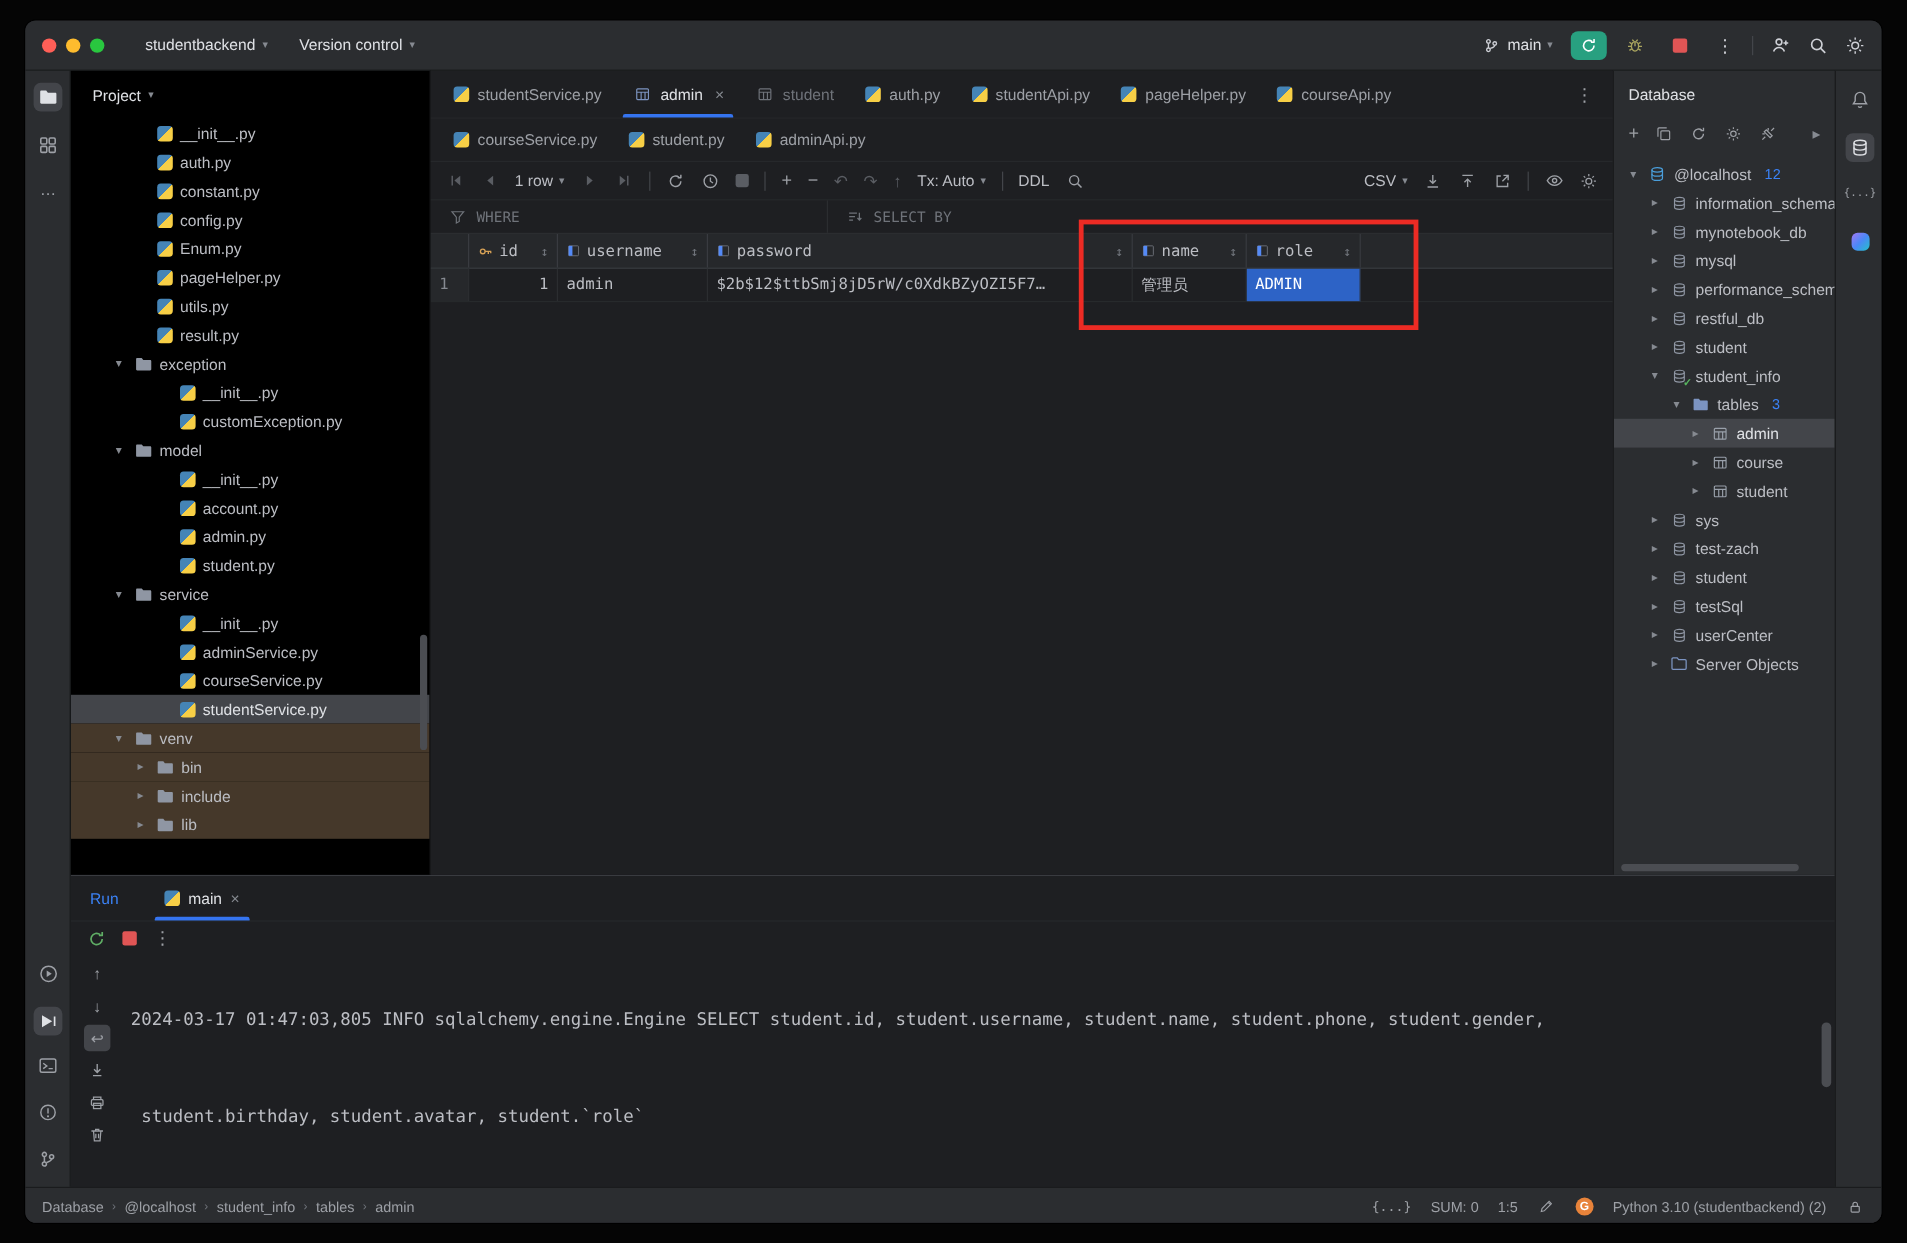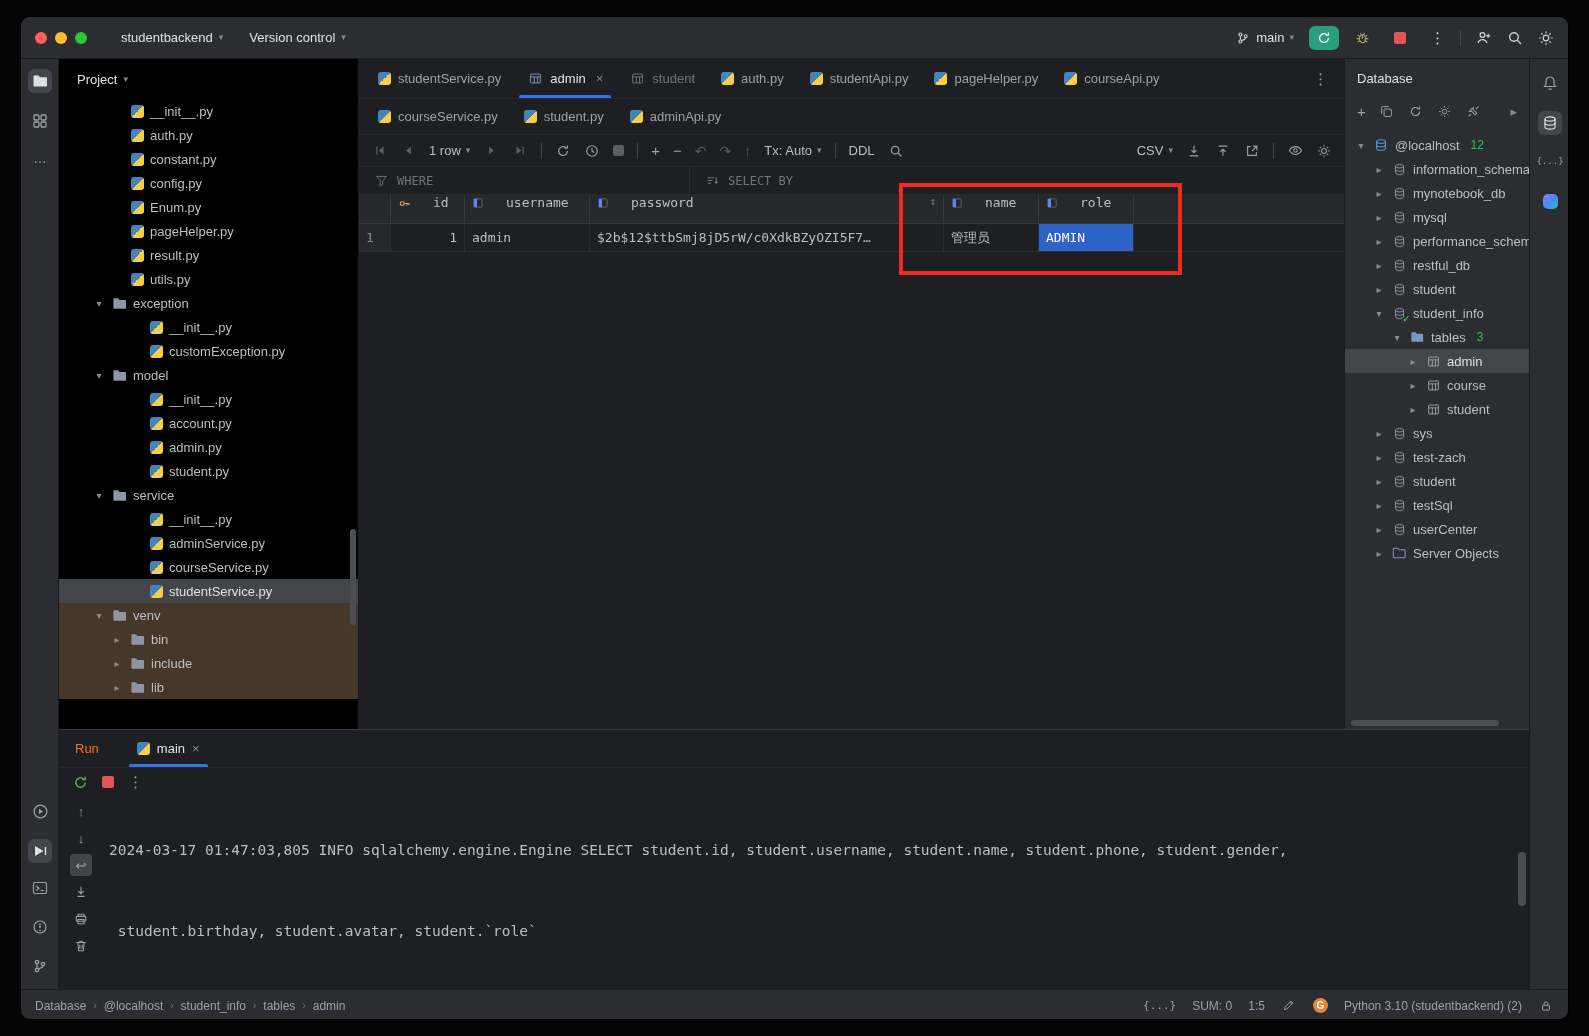--- a/index.html
+++ b/index.html
@@ -54,50 +54,50 @@
 .tabs-more{margin-left:auto;align-self:center;padding-right:16px;color:#9da0a6;font-size:15px}
 .gtb{height:32px;display:flex;align-items:center;gap:13px;padding:0 12px;border-bottom:1px solid #26282b;color:#9da0a6}
 .gtb .dis{color:#5a5d63}
 .gtb .lab{display:flex;align-items:center;gap:5px;color:#bcbec4}
 .gtb .push{margin-left:auto}
 .stopgray{width:11px;height:11px;border-radius:2px;background:#5a5d63}
 .frow{height:28px;display:flex;align-items:center;border-bottom:1px solid #2b2d30;color:#6f737a;font-family:"DejaVu Sans Mono",monospace;font-size:12px}
 .fwhere{width:330px;display:flex;gap:8px;padding-left:14px;align-items:center}
 .forder{flex:1;display:flex;gap:8px;align-items:center;padding-left:14px;border-left:1px solid #2b2d30;align-self:stretch}
 .ghead{display:flex;height:29px;background:#26282b;border-bottom:1px solid #393b40;font-family:"DejaVu Sans Mono",monospace;font-size:13px;color:#bcbec4}
-.hc{display:flex;gap:22px;padding:0 7px;border-right:1px solid #393b40;overflow:hidden;white-space:nowrap}
+.hc{display:flex;align-items:center;gap:5px;padding:0 7px;border-right:1px solid #393b40;overflow:hidden;white-space:nowrap}
 .w-gut{width:32px}.w-id{width:74px}.w-user{width:125px}.w-pass{width:354px}.w-name{width:95px}.w-role{width:95px}.w-fill{flex:1;border-right:none!important}
 .sort{margin-left:auto;color:#6f737a;font-size:11px}
 .grow{display:flex;height:28px;font-family:"DejaVu Sans Mono",monospace;font-size:13px;color:#bcbec4;border-bottom:1px solid #2b2d30}
 .dc{display:flex;align-items:center;padding:0 7px;border-right:1px solid #2b2d30;white-space:nowrap;overflow:hidden}
 .dc.gutc{background:#26282b;color:#868a91}
 .dc.num{justify-content:flex-end}
 .dc.selcell{background:#2d63c6;color:#fff}
 .cjk{font-family:"DejaVu Sans Mono",sans-serif}
 .gridrest{flex:1;background:#1e1f22}
 .annot{position:absolute;left:540px;top:124px;width:283px;height:92px;border:4px solid #ed2b24;z-index:30;pointer-events:none}
 
 
 .dbp{width:185px;background:#2b2d30;border-left:1px solid #1a1b1d;flex:none;position:relative;overflow:hidden}
 .dbh{height:38px;display:flex;align-items:center;padding:0 12px;color:#dfe1e5}
 .dbtb{height:28px;display:flex;align-items:center;gap:13px;padding:0 12px;color:#9da0a6}
 .dbtree{padding-top:8px}
 .drow{height:24px;display:flex;align-items:center;gap:6px;white-space:nowrap;overflow:hidden;color:#bcbec4}
 .drow .ch{width:12px;color:#868a91;font-size:10px;text-align:center;flex:none}
 .dl0{padding-left:10px}.dl1{padding-left:28px}.dl2{padding-left:46px}.dl3{padding-left:62px}
 .drow.sel{background:#43454a;color:#dfe1e5}
-.badge{color:#22c55e;margin-left:5px;font-size:12px}
+.badge{color:#3b82f6;margin-left:5px;font-size:12px}
 .ico-wrap{position:relative;display:inline-flex}
 .chk{position:absolute;right:-3px;bottom:-3px;color:#57b35f;font-size:9px;font-weight:bold}
 .hscroll{position:absolute;left:6px;bottom:3px;width:148px;height:6px;border-radius:3px;background:#4b4d52}
 
 
 .runp{height:260px;border-top:1px solid #393b40;background:#1e1f22;display:flex;flex-direction:column}
 .runh{height:38px;display:flex;align-items:center;padding-left:16px;gap:28px;border-bottom:1px solid #26282b}
-.runtitle{color:#f97316}
+.runtitle{color:#3b82f6}
 .runtab{display:flex;align-items:center;gap:7px;padding:0 10px;height:100%;position:relative;color:#dfe1e5}
 .runtab::after{content:"";position:absolute;left:2px;right:2px;bottom:0;height:3px;background:#3574f0;border-radius:2px 2px 0 0}
 .runtb{height:28px;display:flex;align-items:center;gap:14px;padding-left:13px;color:#9da0a6;flex:none}
 .runmain{flex:1;display:flex;position:relative;overflow:hidden}
 .rgut{width:44px;display:flex;flex-direction:column;align-items:center;gap:5px;padding-top:4px;color:#9da0a6;flex:none}
 .rgic{width:22px;height:22px;display:flex;align-items:center;justify-content:center;border-radius:4px}
 .rgic.on{background:#43454a}
 .console{flex:1;overflow:hidden;font-family:"DejaVu Sans Mono",monospace;font-size:14.5px;line-height:27px;color:#bcbec4;white-space:pre;padding-left:6px;margin-top:-13px}
 .csb{position:absolute;right:3px;top:56px;width:8px;height:54px;background:#4b4d52;border-radius:4px}
 
@@ -258,25 +258,25 @@
           <div class="prow pl-a">
               <span class="py"></span>
               <span>Enum.py</span>
             </div>
           <div class="prow pl-a">
               <span class="py"></span>
               <span>pageHelper.py</span>
             </div>
           <div class="prow pl-a">
               <span class="py"></span>
+              <span>utils.py</span>
+            </div>
+          <div class="prow pl-a">
+              <span class="py"></span>
               <span>result.py</span>
-            </div>
-          <div class="prow pl-a">
-              <span class="py"></span>
-              <span>utils.py</span>
             </div>
 
           <div class="prow pl-b">
               <span class="ch">▾</span>
               <span class="i">
                 <svg width="15" height="15" viewBox="0 0 16 16" fill="#8f96a3">
                   <path d="M1.5 3.5c0-.6.4-1 1-1h4l1.4 1.7h6.1c.6 0 1 .4 1 1v7.3c0 .6-.4 1-1 1H2.5c-.6 0-1-.4-1-1z"></path>
                 </svg>
               </span>
               <span>exception</span>

